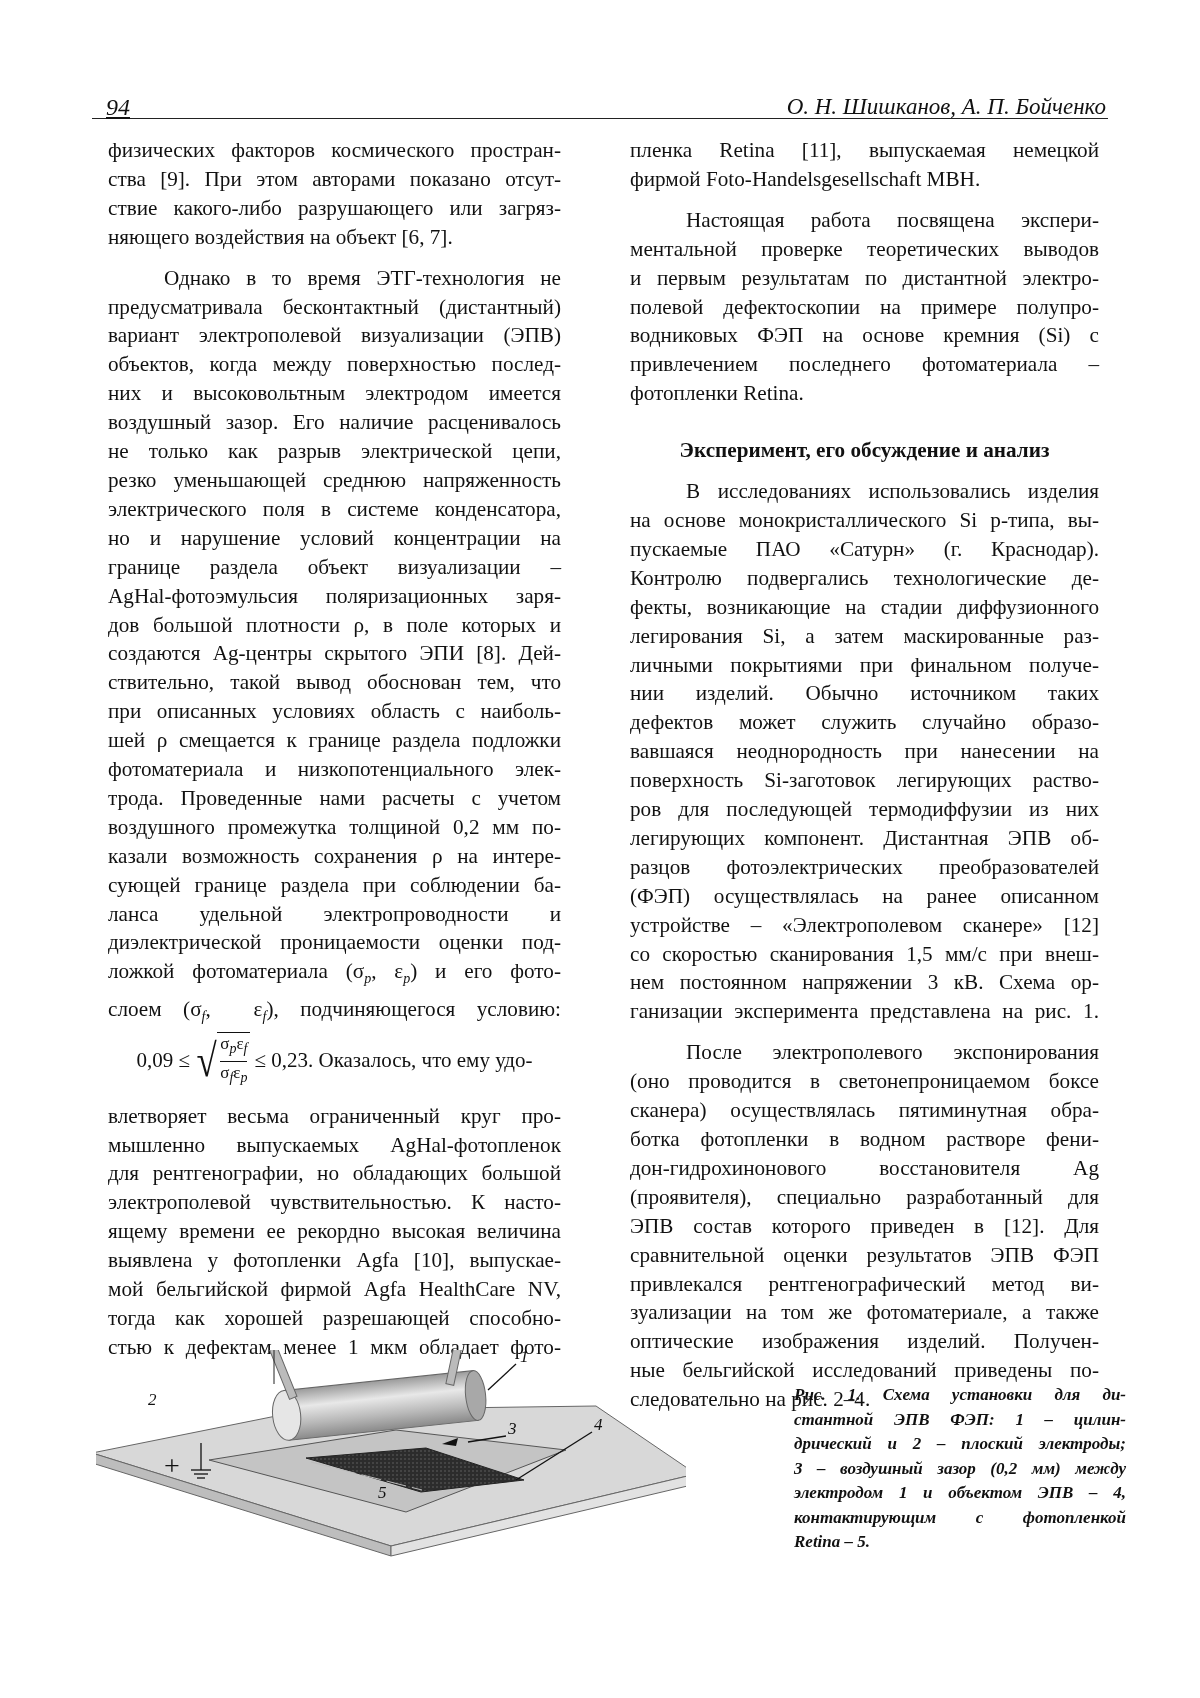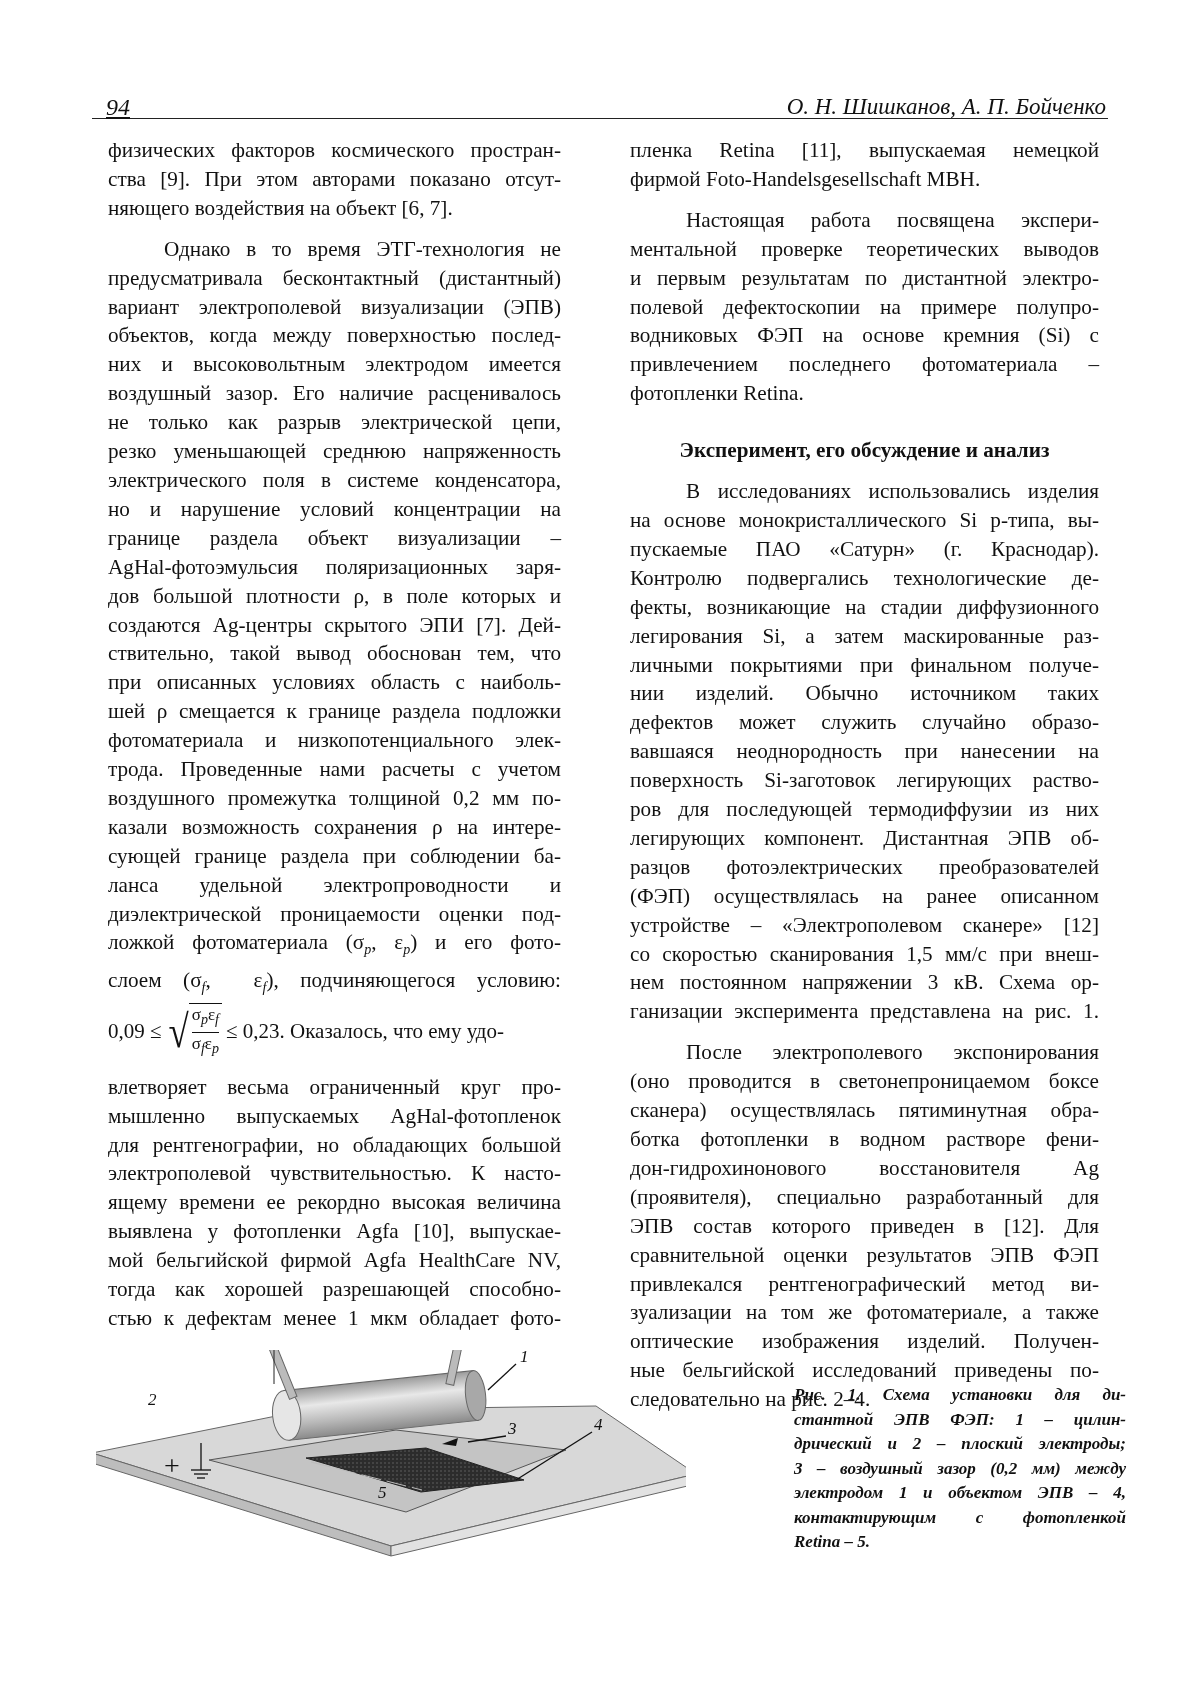--- a/index.html
+++ b/index.html
@@ -10,21 +10,21 @@
   .header .pn { position: absolute; left: 14px; top: 10px; font-style: italic; font-size: 24px; text-decoration: underline; }
   .header .au { position: absolute; right: 2px; top: 10px; font-style: italic; font-size: 23px; }
   .col { position: absolute; top: 124px; width: 477px; font-size: 21.2px; line-height: 28.9px;
          text-align: justify; hyphens: manual; }
   .col.left { left: 96px; }
   .col.right { left: 618px; width: 493px; }
   .col p { margin: 12px; }
   .col .line { display: block; text-align: justify; text-align-last: justify; white-space: nowrap; }
   .col .line.last { text-align-last: left; }
   .section-title { font-weight: bold; text-align: center; margin: 28px 0 10px 0 !important; font-size: 21.2px; }
-  .formula { display: flex; align-items: center; height: 58px; white-space: nowrap; }
+  .formula { display: flex; align-items: center; height: 58px; white-space: nowrap; justify-content: center; }
   .formula .num { font-size: 21px; }
   .frac { display: inline-flex; align-items: center; margin: 0 4px; }
   .sqrt-sign { font-size: 46px; line-height: 1; transform: scaleX(0.8); margin-right: -2px; }
   .frac-body { display: inline-flex; flex-direction: column; align-items: center; border-top: 1.3px solid #111; padding: 0 3px; }
   .frac-body span { font-size: 17px; line-height: 22px; }
   .frac-body .top { border-bottom: 1.3px solid #111; }
   .figure { position: absolute; left: 96px; top: 1350px; width: 590px; height: 250px; }
   .caption { position: absolute; left: 778px; top: 1383px; width: 332px; font-style: italic; font-weight: bold;
              font-size: 17px; line-height: 24.5px; text-align: justify; margin-left: 16px; }
   .caption .line { display: block; text-align: justify; text-align-last: justify; white-space: nowrap; }
@@ -36,37 +36,38 @@
 
 <div class="header">
   <span class="pn">94</span>
   <span class="au">О. Н. Шишканов, А. П. Бойченко</span>
 </div>
 
 <div class="col left">
   <p>
     <span class="line">физических факторов космического простран-</span>
     <span class="line">ства [9]. При этом авторами показано отсут-</span>
+    <span class="line">ствие какого-либо разрушающего или загряз-</span>
     <span class="line last">няющего воздействия на объект [6, 7].</span>
   </p>
   <p>
     <span class="line" style="padding-left:56px">Однако в то время ЭТГ-технология не</span>
     <span class="line">предусматривала бесконтактный (дистантный)</span>
     <span class="line">вариант электрополевой визуализации (ЭПВ)</span>
     <span class="line">объектов, когда между поверхностью послед-</span>
     <span class="line">них и высоковольтным электродом имеется</span>
     <span class="line">воздушный зазор. Его наличие расценивалось</span>
     <span class="line">не только как разрыв электрической цепи,</span>
     <span class="line">резко уменьшающей среднюю напряженность</span>
     <span class="line">электрического поля в системе конденсатора,</span>
     <span class="line">но и нарушение условий концентрации на</span>
     <span class="line">границе раздела объект визуализации –</span>
     <span class="line">AgHal-фотоэмульсия поляризационных заря-</span>
     <span class="line">дов большой плотности ρ, в поле которых и</span>
-    <span class="line">создаются Ag-центры скрытого ЭПИ [7]. Дей-</span>
+    <span class="line">создаются Ag-центры скрытого ЭПИ [8]. Дей-</span>
     <span class="line">ствительно, такой вывод обоснован тем, что</span>
     <span class="line">при описанных условиях область с наиболь-</span>
     <span class="line">шей ρ смещается к границе раздела подложки</span>
     <span class="line">фотоматериала и низкопотенциального элек-</span>
     <span class="line">трода. Проведенные нами расчеты с учетом</span>
     <span class="line">воздушного промежутка толщиной 0,2 мм по-</span>
     <span class="line">казали возможность сохранения ρ на интере-</span>
     <span class="line">сующей границе раздела при соблюдении ба-</span>
     <span class="line">ланса удельной электропроводности и</span>
     <span class="line">диэлектрической проницаемости оценки под-</span>

